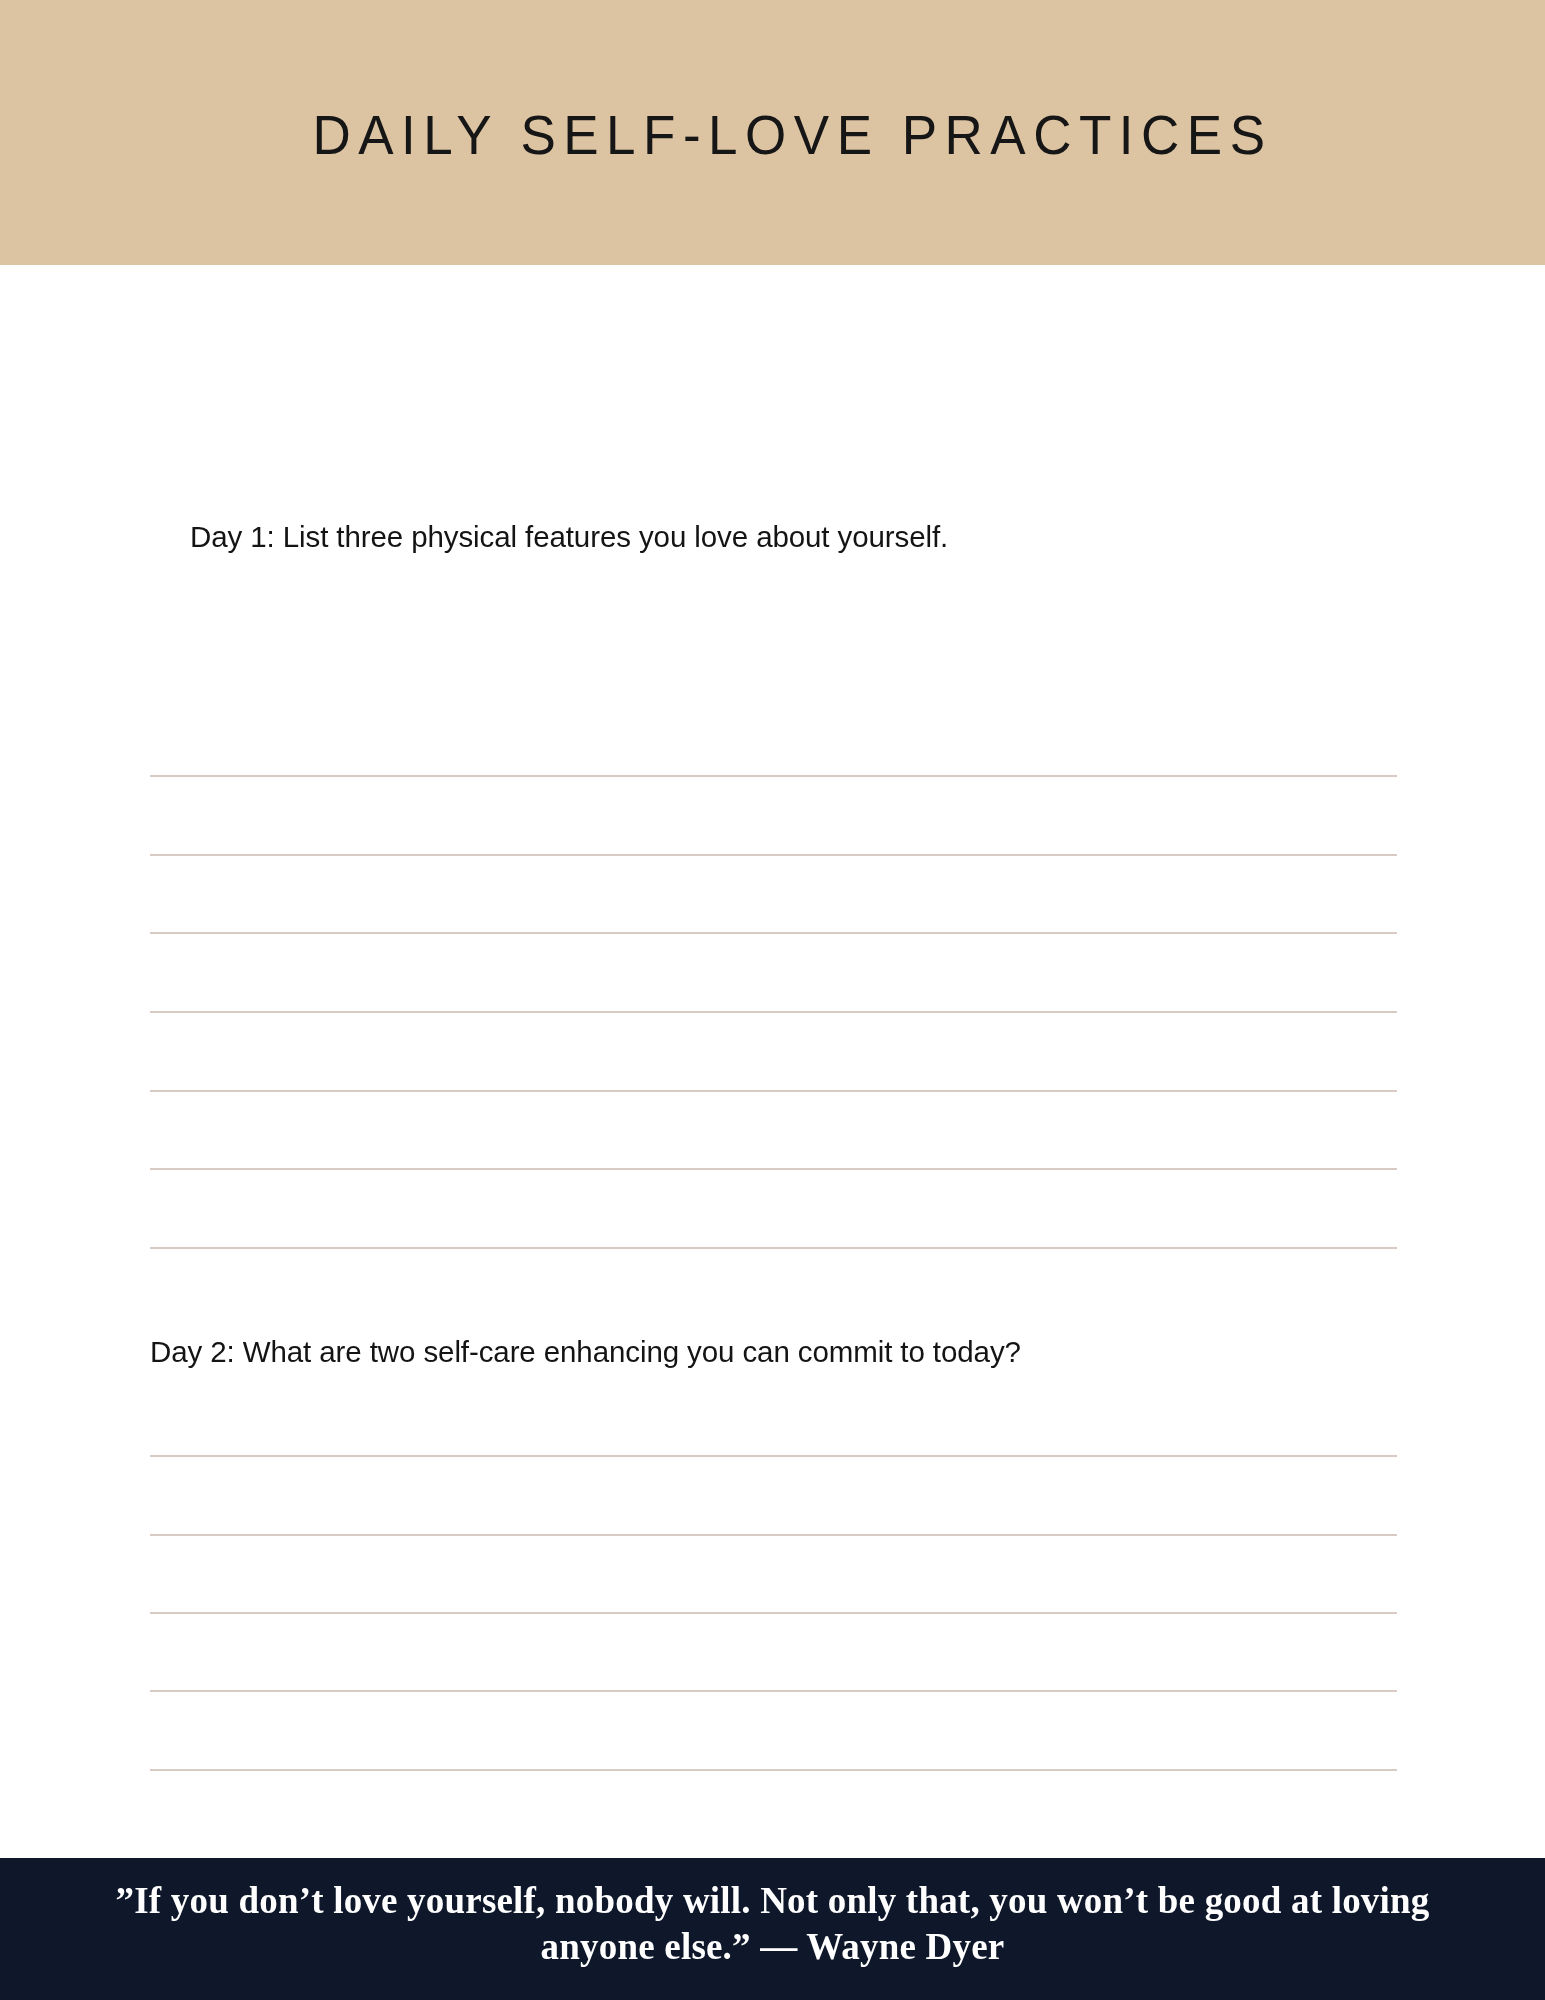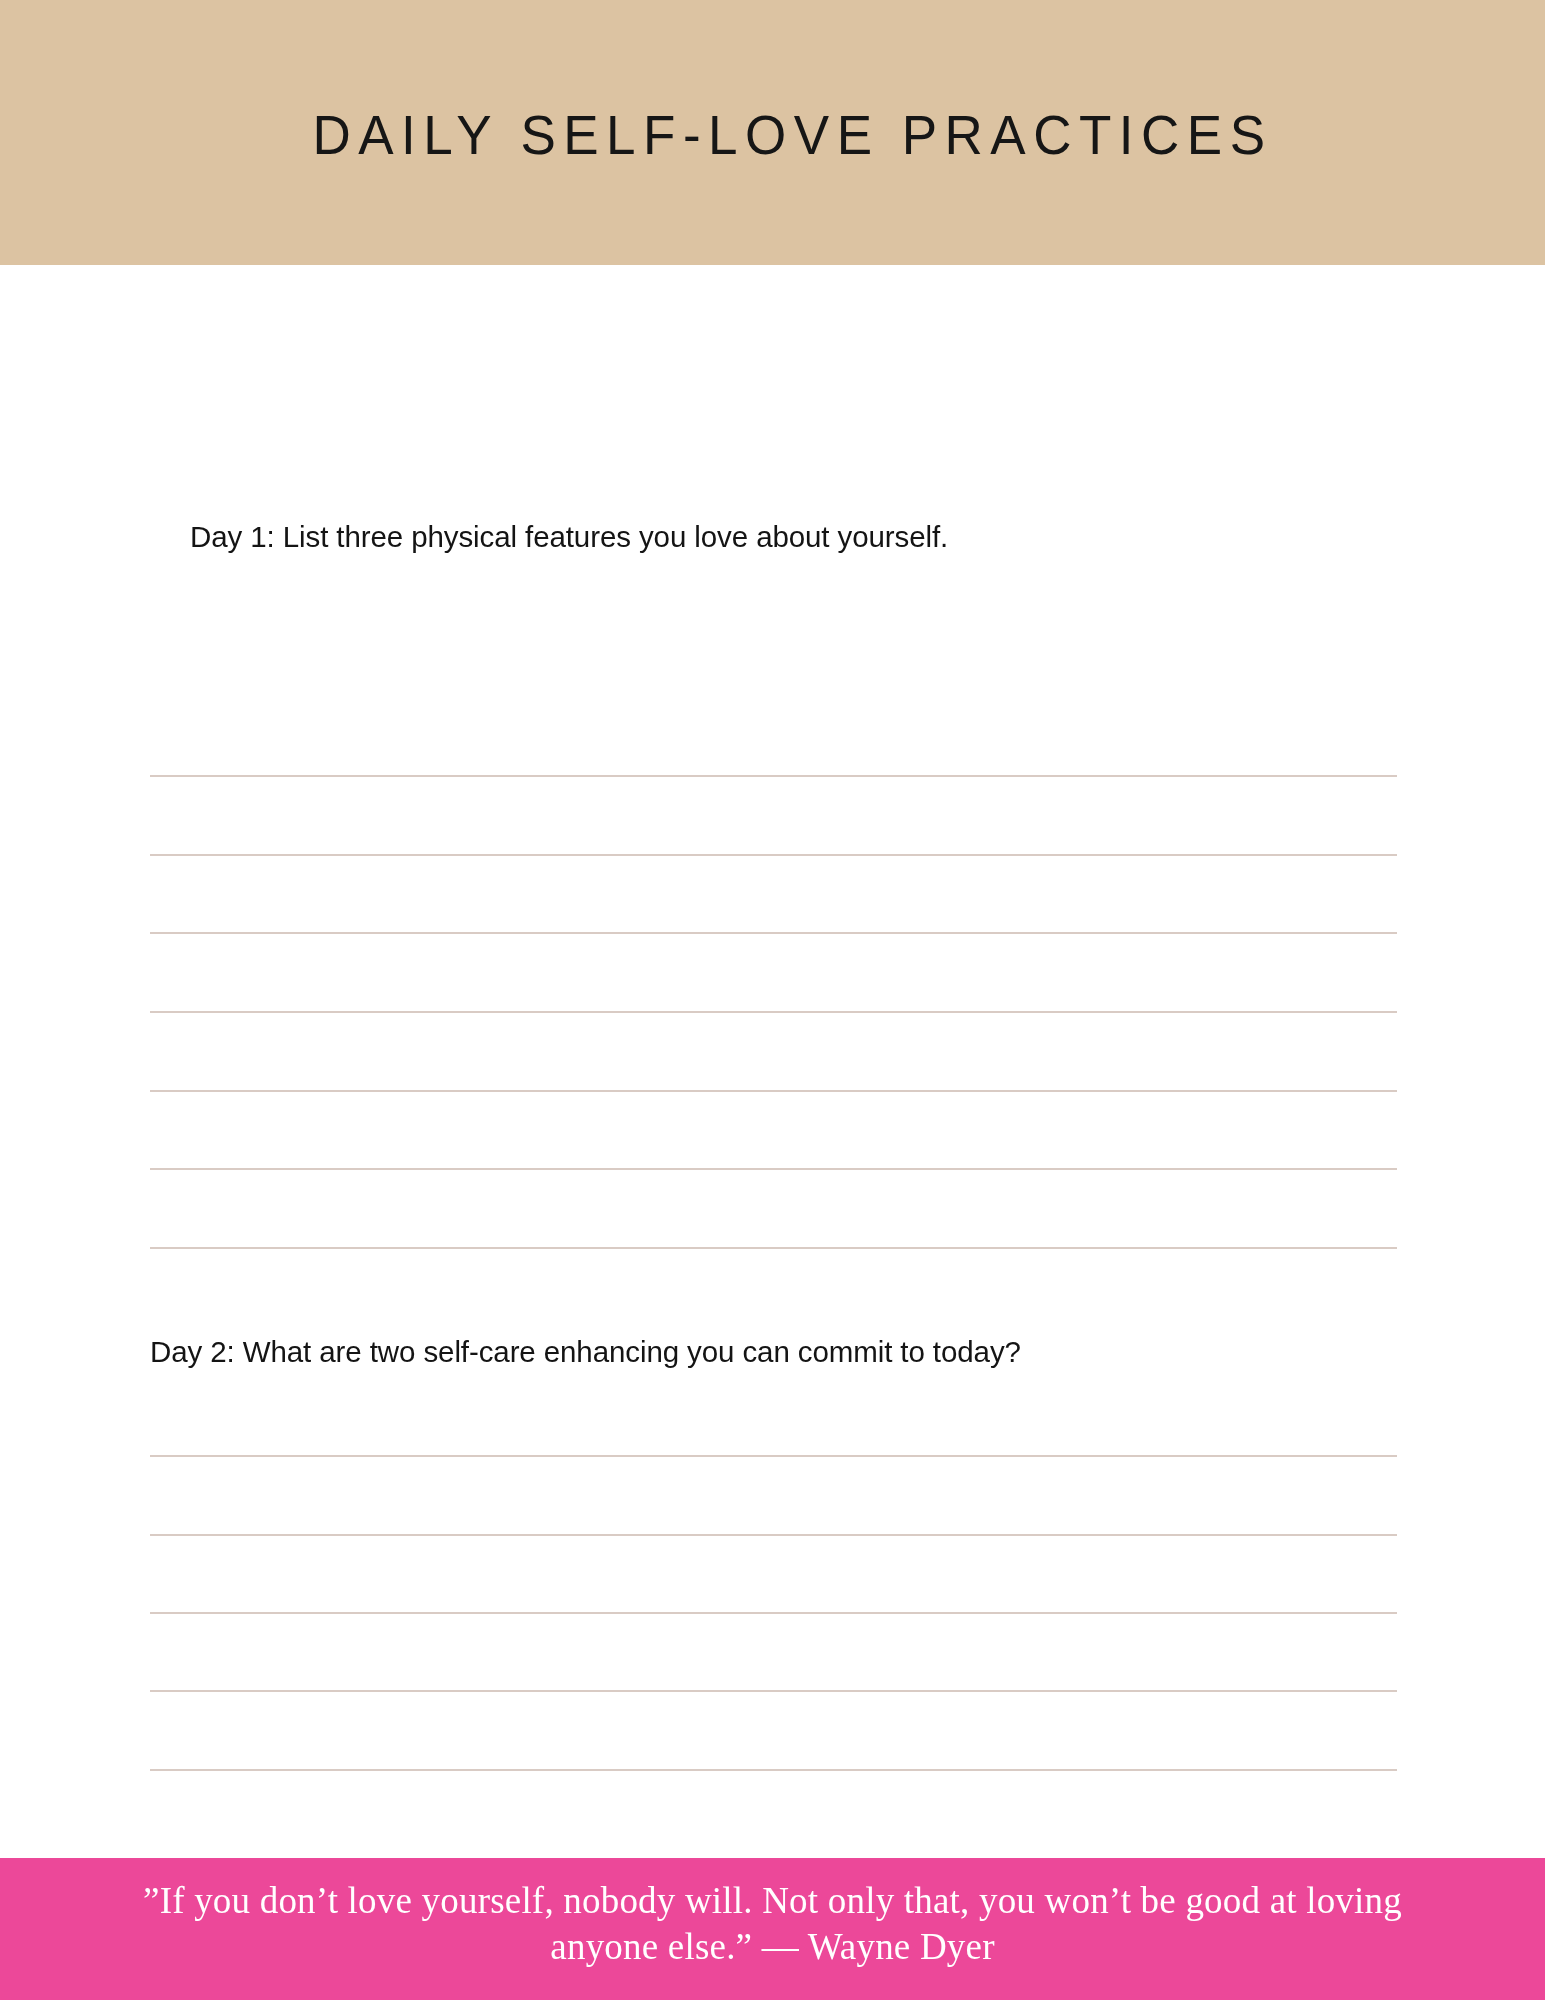--- a/index.html
+++ b/index.html
@@ -147,15 +147,15 @@
     <div class="day-heading" style="top:1070px;">Day 2: What are two self-care enhancing you can commit to today?</div>
     <div class="write-line" style="top: 1190px; background: rgb(217, 203, 196);"></div>
     <div class="write-line" style="top: 1269px; background: rgb(217, 203, 196);"></div>
     <div class="write-line" style="top: 1347px; background: rgb(217, 203, 196);"></div>
     <div class="write-line" style="top: 1425px; background: rgb(217, 203, 196);"></div>
     <div class="write-line" style="top: 1504px; background: rgb(217, 203, 196);"></div>
   </div>
 
 </div>
 
-<div class="footer-band" style="background: #ec4899;">
+<div class="footer-band" style="background: #0f172a; font-weight: bold;">
   <div class="footer-quote">”If you don’t love yourself, nobody will. Not only that, you won’t be good at loving anyone else.” — Wayne Dyer</div>
 </div>
 
 </body></html>

